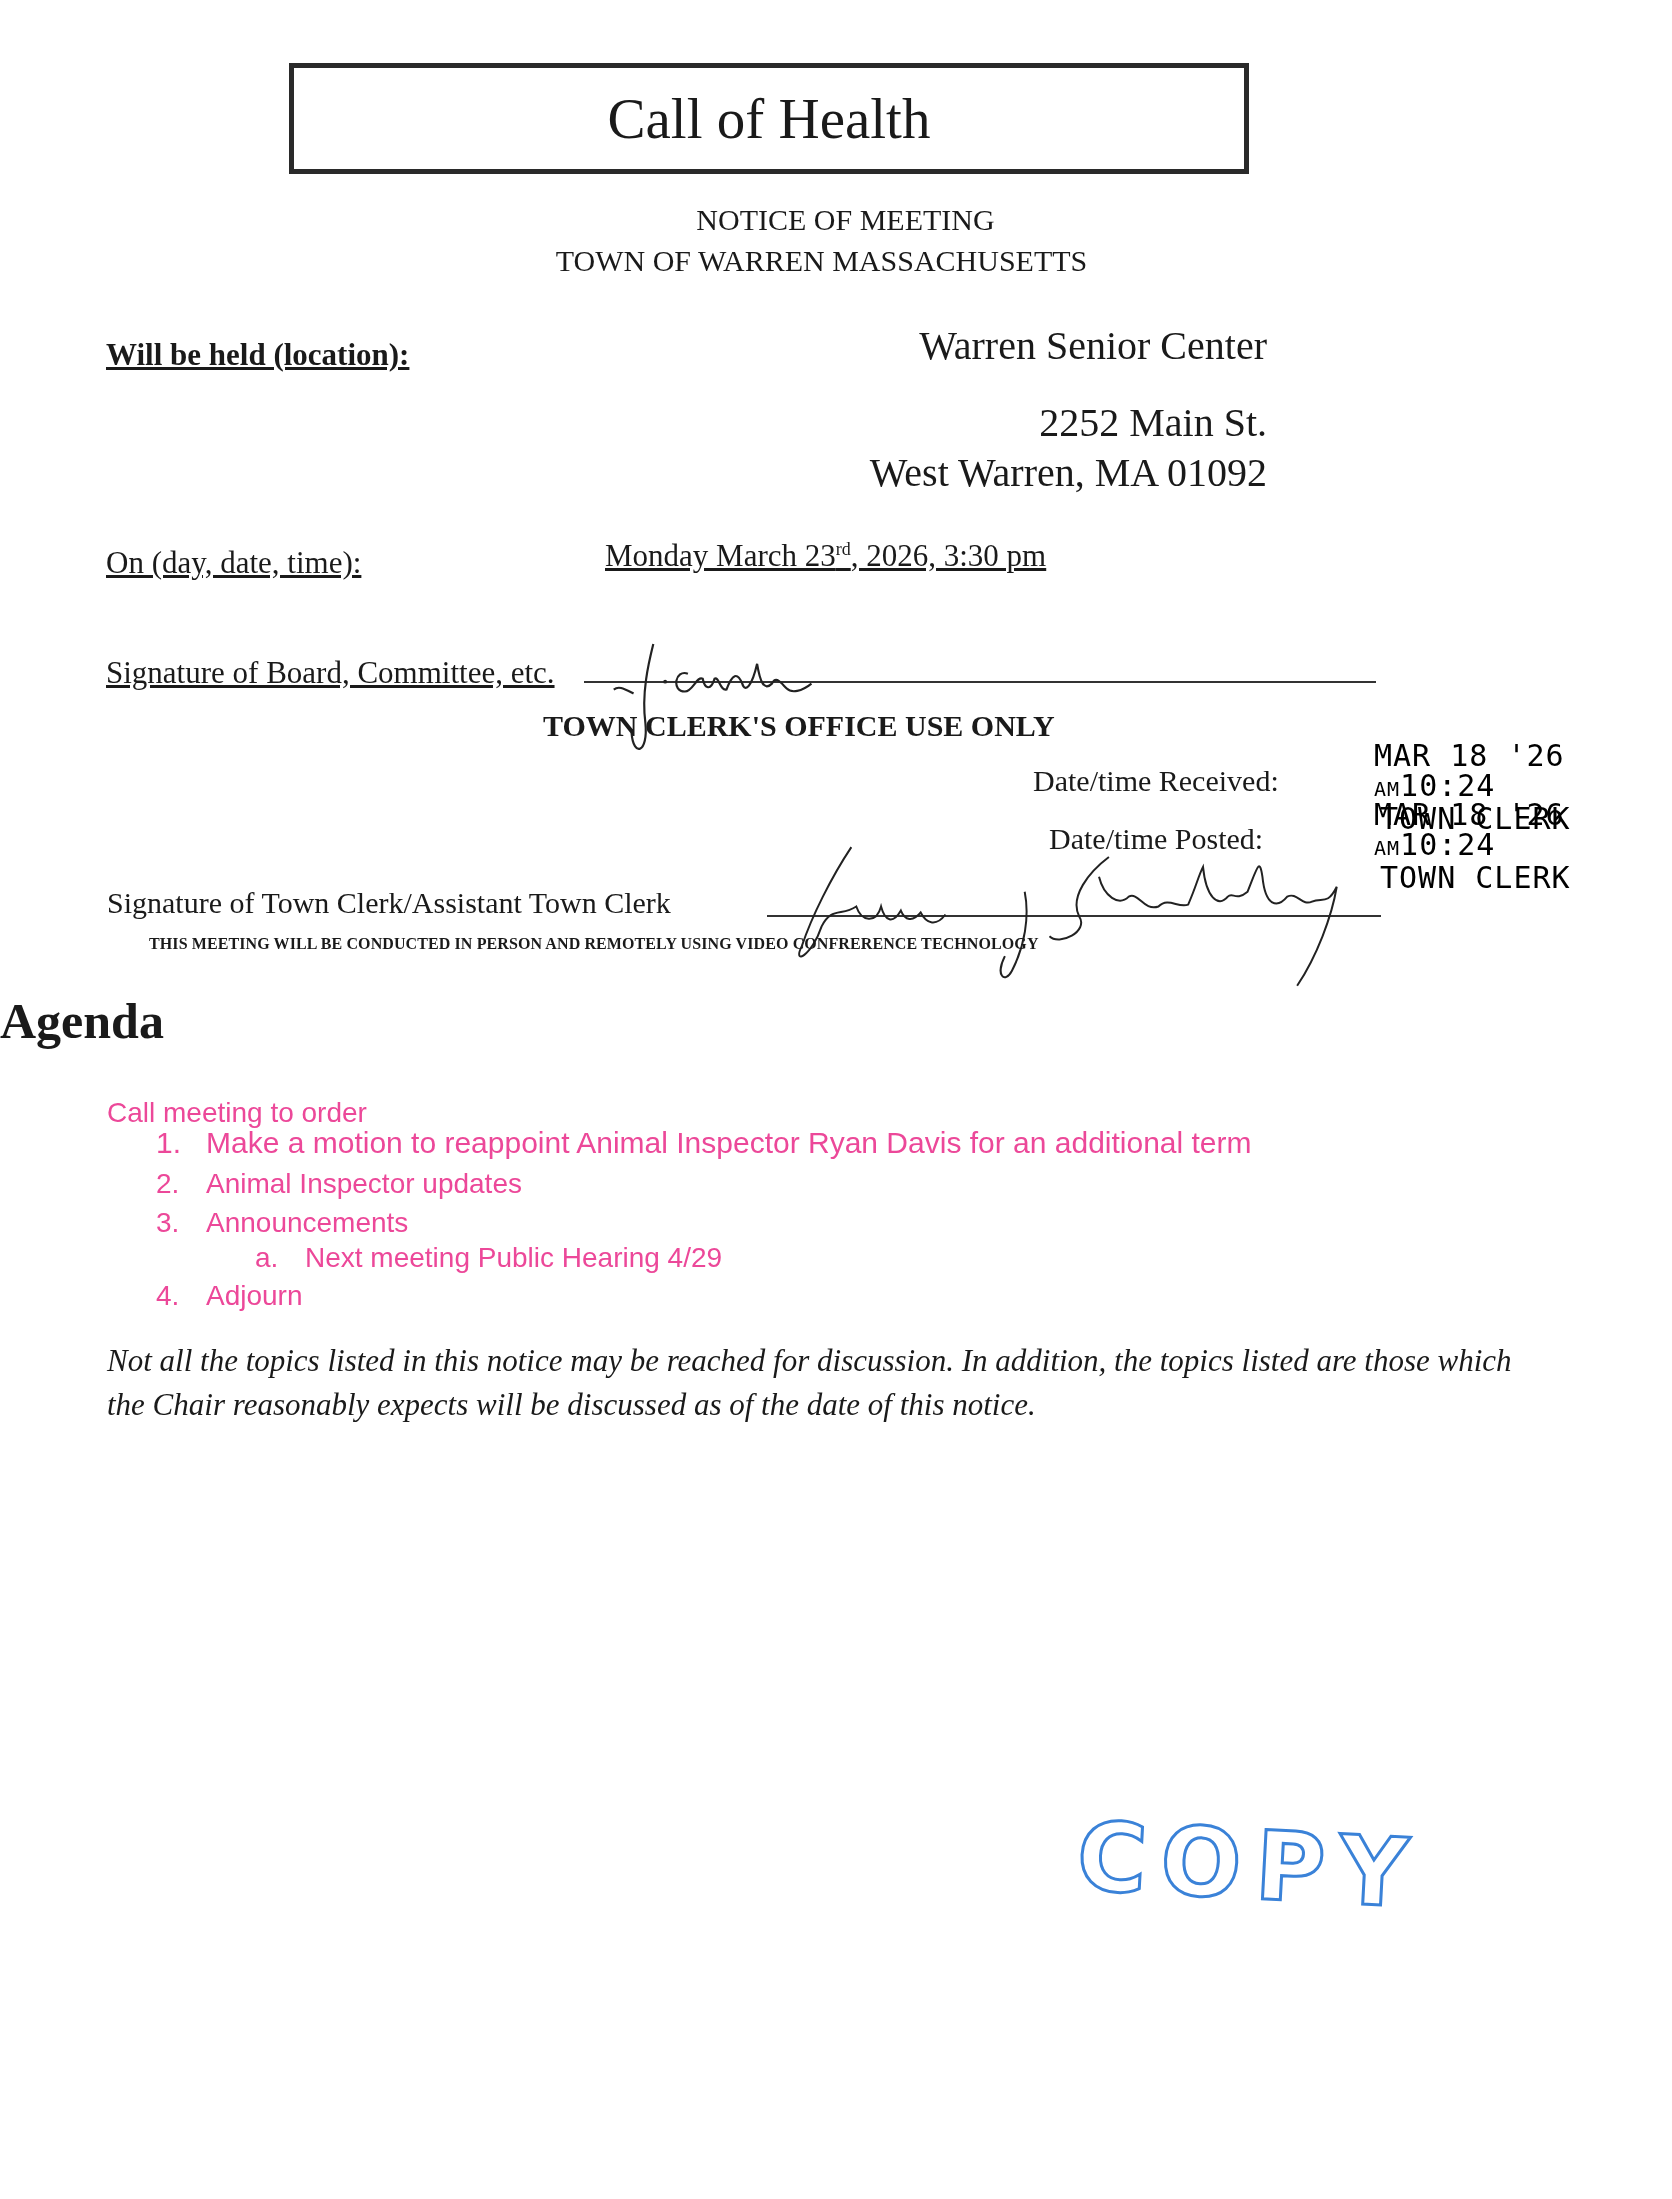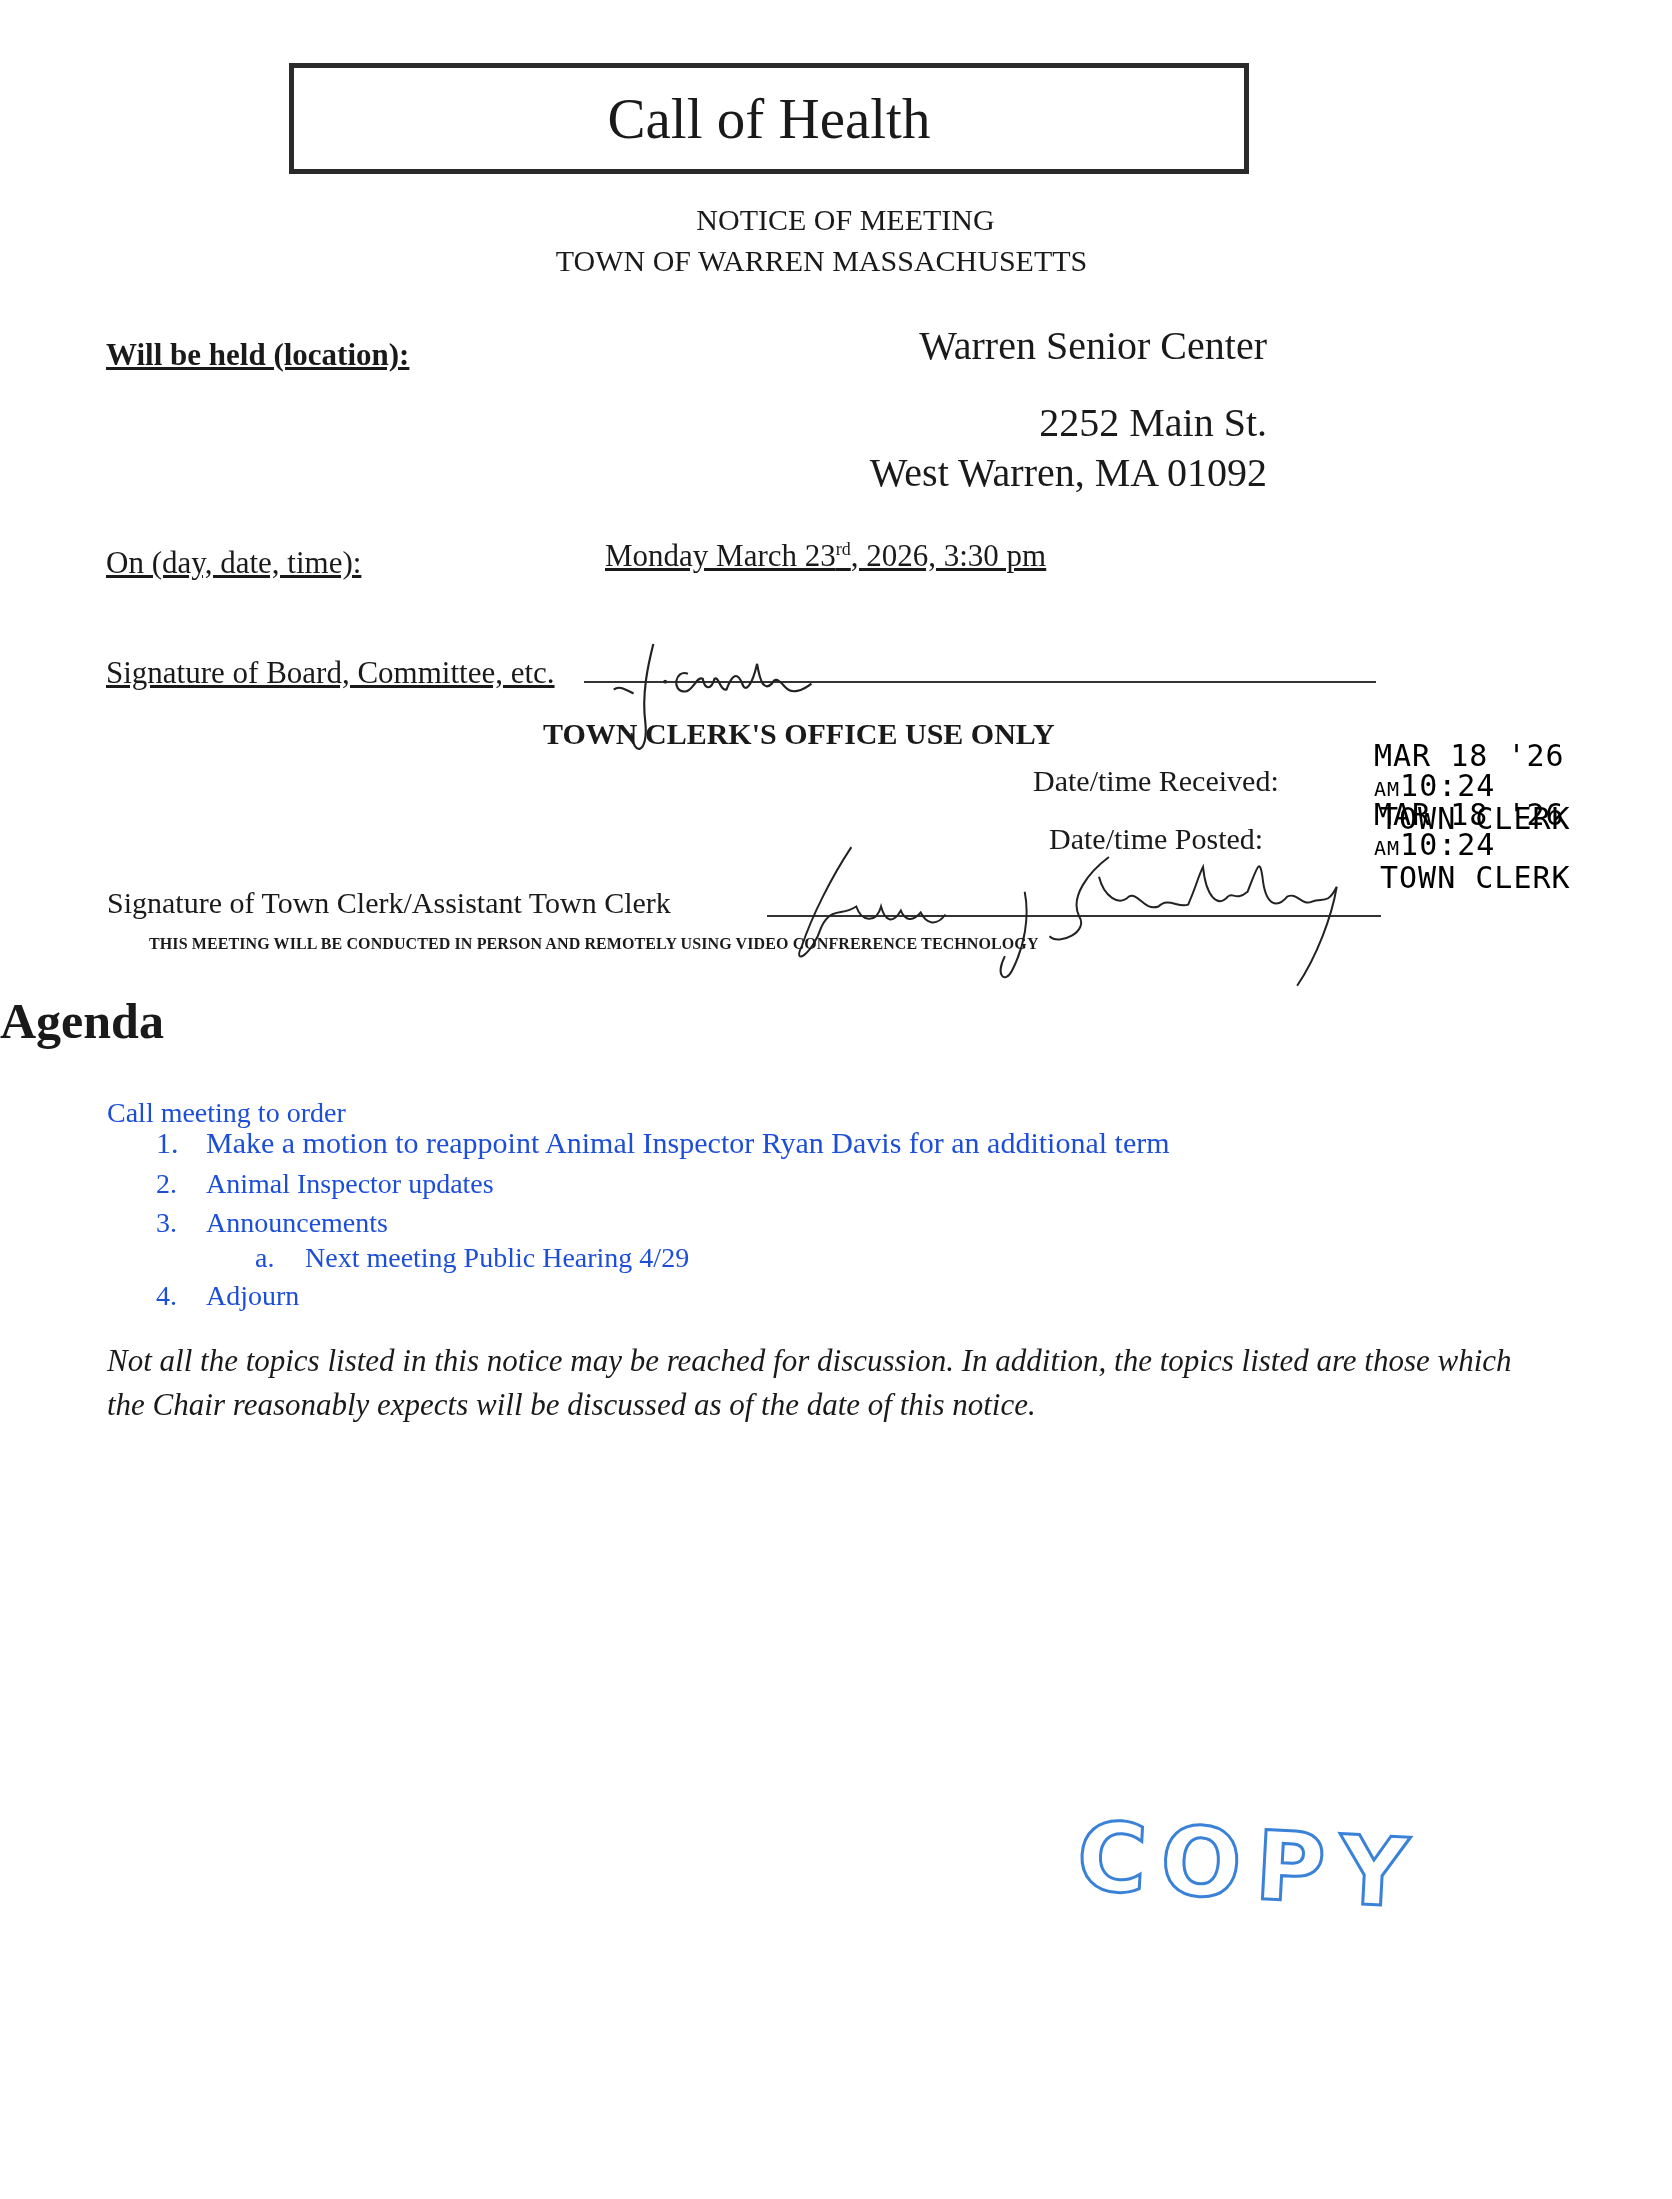--- a/index.html
+++ b/index.html
@@ -22,22 +22,22 @@
   .sig-line { left:584px; top:681px; width:792px; height:0; border-top:2px solid #333; }
   .sig-line2 { left:767px; top:915px; width:614px; height:0; border-top:2px solid #333; }
   .bold { font-weight:bold; }
   .stamp {
     font-family:"DejaVu Sans Mono","Liberation Mono",monospace;
     color:#000000; font-size:30px; letter-spacing:1px; line-height:30px;
   }
   .stamp small { font-size:20px; }
   .agenda-title { left:0; width:1648px; text-align:left; font-size:50px; font-weight:bold; top:992px; }
   .agenda {
-    font-family:Liberation Serif, serif;
-    font-size:28px; color:#1d4ed8;
+    font-family:Liberation Sans, sans-serif;
+    font-size:28px; color:#ec4899;
   }
   .agenda .num { display:inline-block; width:50px; text-align:left; }
   .disclaimer { left:107px; top:1339px; width:1426px; font-size:31px; font-style:italic; line-height:44px; }
   .copy-stamp {
     left:1077px; top:1810px; font-family:"DejaVu Sans","Liberation Sans",sans-serif;
     font-weight:bold; font-size:95px; letter-spacing:14px;
     color:transparent; -webkit-text-stroke:3px #3a82d8; transform:rotate(3deg);
   }
   svg.sig { position:absolute; overflow:visible; }
 </style>
@@ -60,21 +60,21 @@
 <div class="abs date-val" style="top:538px;margin-left:8px;"><span>Monday March 23</span><sup>rd</sup><span>, 2026, 3:30 pm</span></div>
 
 <div class="abs label" style="top:655px;">Signature of Board, Committee, etc.</div>
 <div class="abs sig-line"></div>
 <svg class="sig" style="left:594px;top:624px;" width="257" height="139" viewBox="0 0 260 140">
   <path d="M60 20 C 55 40, 48 70, 52 100 C 55 130, 40 135, 38 110 M 40 70 C 30 65, 25 62, 20 66" stroke="#222" stroke-width="2.2" fill="none"></path>
   <circle cx="72" cy="58" r="2" fill="#222"></circle>
   <path d="M95 50 C 82 45, 78 68, 92 68 C 100 68, 104 52, 110 55 C 112 65, 118 68, 122 55 C 126 52, 128 68, 134 66 C 140 50, 145 48, 150 60 C 153 70, 160 62, 165 40 C 168 58, 172 68, 180 60 C 184 52, 188 58, 195 65 C 200 70, 210 68, 220 60" stroke="#222" stroke-width="2.2" fill="none"></path>
 </svg>
 
-<div class="abs bold" style="left:543px;top:709px;font-size:30px;margin-top:8px;">TOWN CLERK'S OFFICE USE ONLY</div>
+<div class="abs bold" style="left:543px;top:709px;font-size:30px;">TOWN CLERK'S OFFICE USE ONLY</div>
 <div class="abs" style="left:1033px;top:764px;font-size:30px;">Date/time Received:</div>
 <div class="abs" style="left:1049px;top:822px;font-size:30px;">Date/time Posted:</div>
 
 <div class="abs stamp" style="left:1374px;top:741px;">
   <div><span>MAR 18 '26</span> <small>AM</small><span>10:24</span></div>
   <div style="padding-left:6px;">TOWN CLERK</div>
 </div>
 <div class="abs stamp" style="left:1374px;top:800px;">
   <div><span>MAR 18 '26</span> <small>AM</small><span>10:24</span></div>
   <div style="padding-left:6px;">TOWN CLERK</div>

